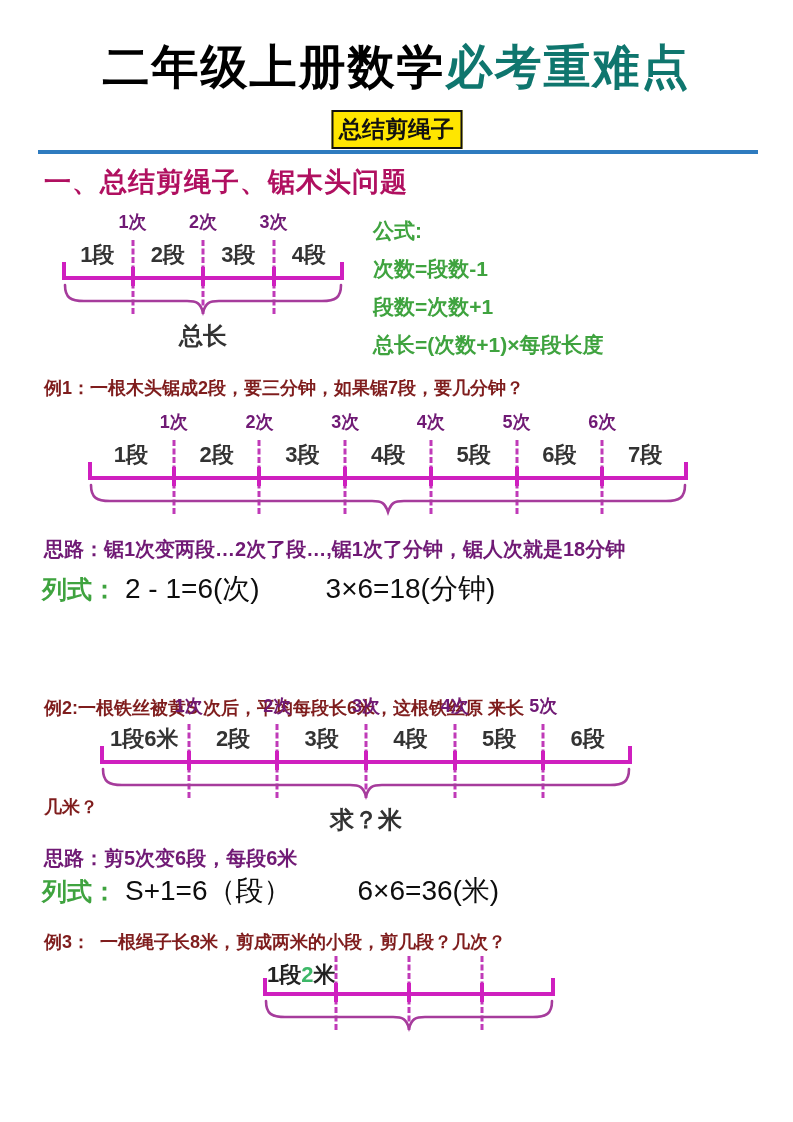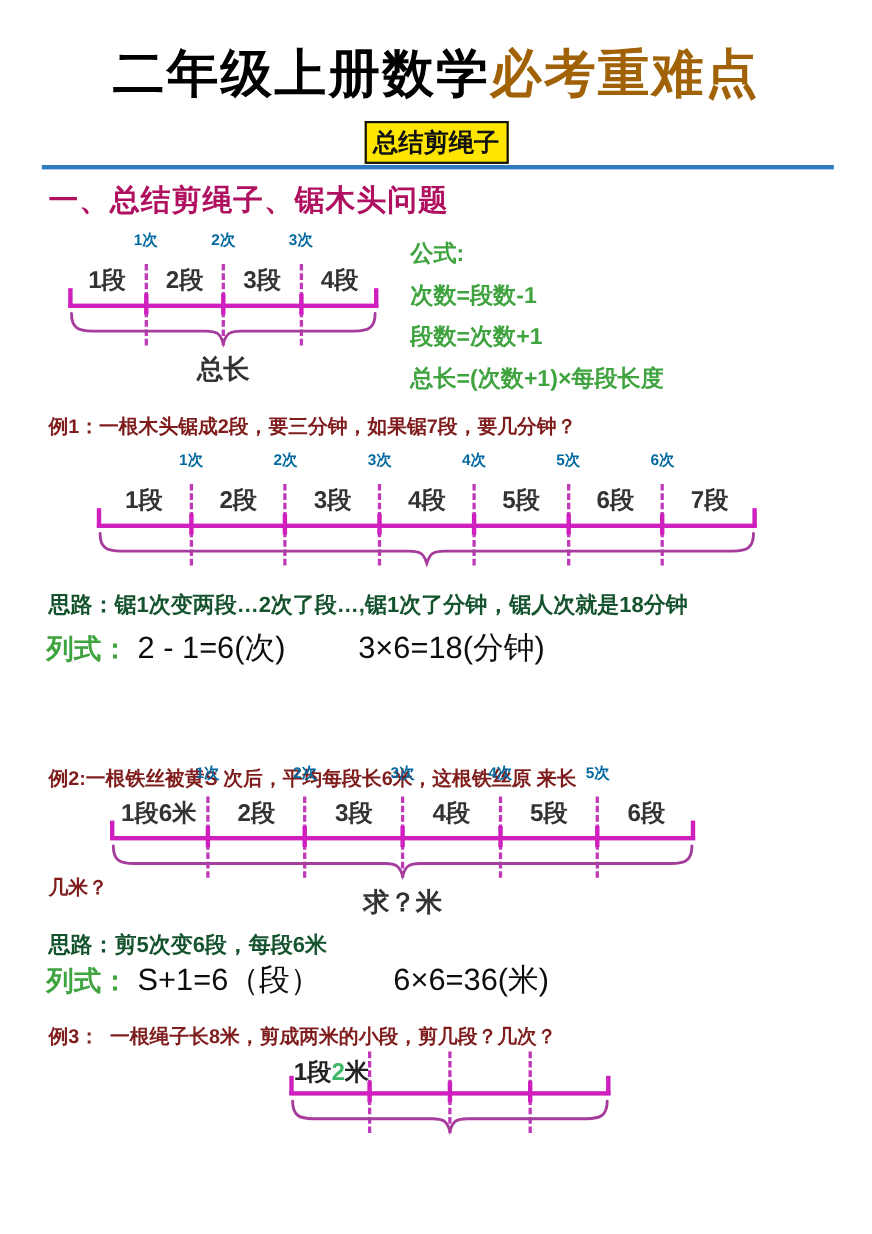--- a/index.html
+++ b/index.html
@@ -13,21 +13,21 @@
     background:#ffffff;
     overflow:hidden;
   }
   
   .title{
     position:absolute;left:0;top:36px;width:100%;
     text-align:center;
     font-size:47px;font-weight:bold;letter-spacing:2px;
     color:#000000;white-space:nowrap;
   }
-  .title .red{color:#a16207;}
+  .title .red{color:#0f766e;}
   .badge{
     position:absolute;left:50%;top:110px;transform:translateX(-50%);
     background:#ffe600;border:2px solid #111;
     font-size:23px;font-weight:bold;color:#111;
     padding:2px 6px;white-space:nowrap;
   }
   .blue-rule{
     position:absolute;left:38px;top:150px;width:720px;height:4px;
     background:#2e7bbf;
   }
@@ -37,21 +37,21 @@
     letter-spacing:1px;white-space:nowrap;
   }
   
   .example{
     position:absolute;left:44px;
     font-size:18px;font-weight:bold;color:#7f1d1d;
     line-height:33px;white-space:pre-wrap;width:720px;
   }
   .silu{
     position:absolute;left:44px;
-    font-size:20px;font-weight:bold;color:#14532d;
+    font-size:20px;font-weight:bold;color:#701a75;
     white-space:nowrap;
   }
   .lieshi{
     position:absolute;left:42px;
     display:flex;align-items:baseline;white-space:nowrap;
   }
   .lieshi .lbl{font-size:25px;font-weight:bold;color:#3fa33f;margin-right:8px;}
   .lieshi .expr{font-size:28px;font-weight:500;color:#0d0d0d;}
   .lieshi .expr2{margin-left:66px;}
   
@@ -61,21 +61,21 @@
     line-height:38px;white-space:nowrap;
   }
   
   .diagram{position:absolute;}
   .d1{left:62px;top:210px;width:282px;height:146px;}
   .d2{left:88px;top:410px;width:600px;height:116px;}
   .d3{left:100px;top:694px;width:532px;height:146px;}
   .d4{left:263px;top:952px;width:292px;height:126px;}
   .cutlab{
     position:absolute;top:0;transform:translateX(-50%);
-    color:#0369a1;font-weight:bold;font-size:14px;white-space:nowrap;
+    color:#701a75;font-weight:bold;font-size:18px;white-space:nowrap;
   }
   .segrow{position:absolute;left:0;right:0;display:flex;height:34px;}
   .segcell{
     flex:1;text-align:center;font-size:22px;font-weight:600;
     color:#333;white-space:nowrap;
   }
   .firstlab{
     position:absolute;left:4px;
     font-size:22px;font-weight:bold;white-space:nowrap;
   }

